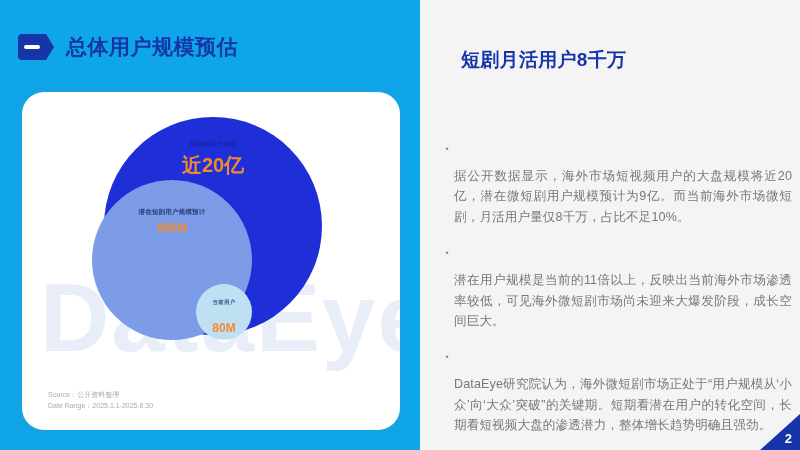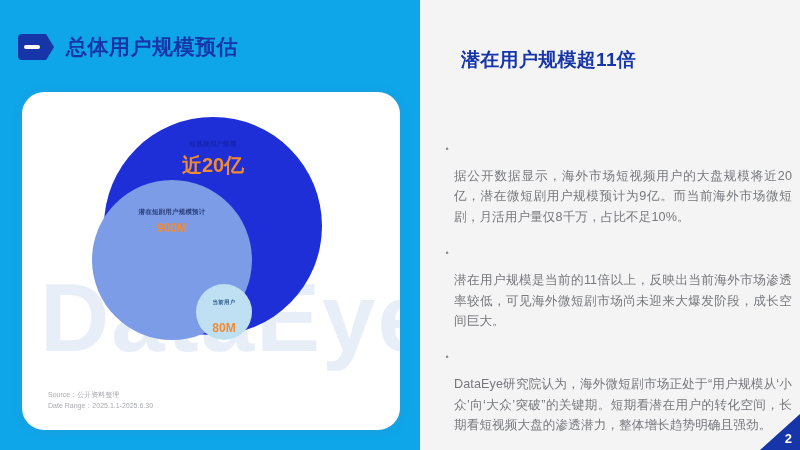--- a/index.html
+++ b/index.html
@@ -240,21 +240,21 @@
         <div>Source：公开资料整理</div>
         <div>Date Range：2025.1.1-2025.6.30</div>
       </div>
 
     </div>
   </div>
 
   <div class="right-panel">
 
     <div class="right-heading">
-      <div>潜在用户规模超11倍</div>
+      <div>短剧月活用户8千万</div>
     </div>
 
     <div class="bullets">
 
       <div class="bullet">
         <div class="bullet-dot">•</div>
         <div class="bullet-text">据公开数据显示，海外市场短视频用户的大盘规模将近20亿，潜在微短剧用户规模预计为9亿。而当前海外市场微短剧，月活用户量仅8千万，占比不足10%。</div>
       </div>
 
       <div class="bullet">

